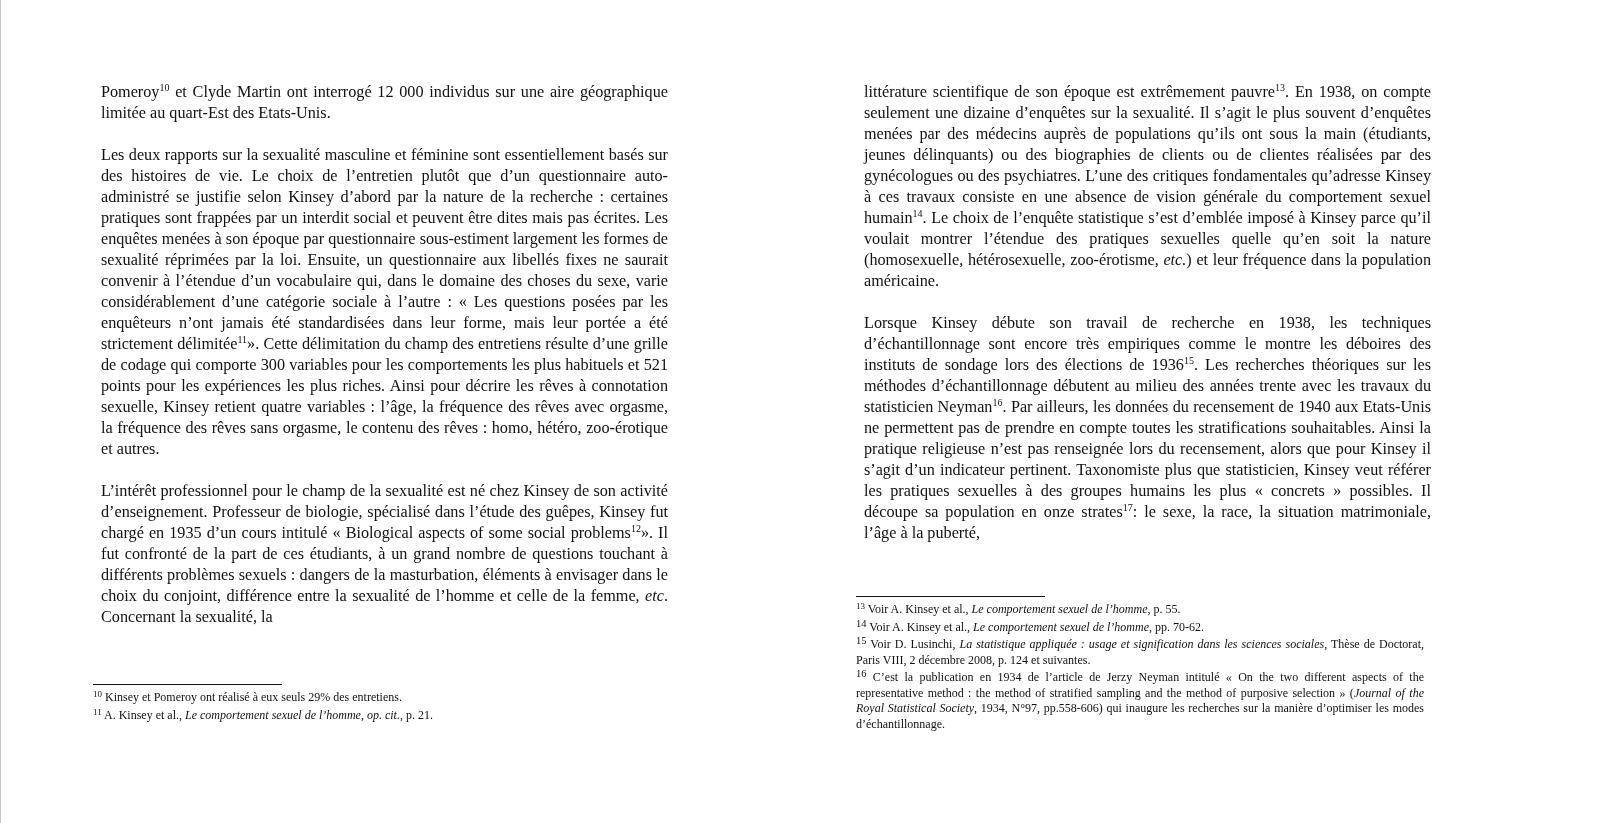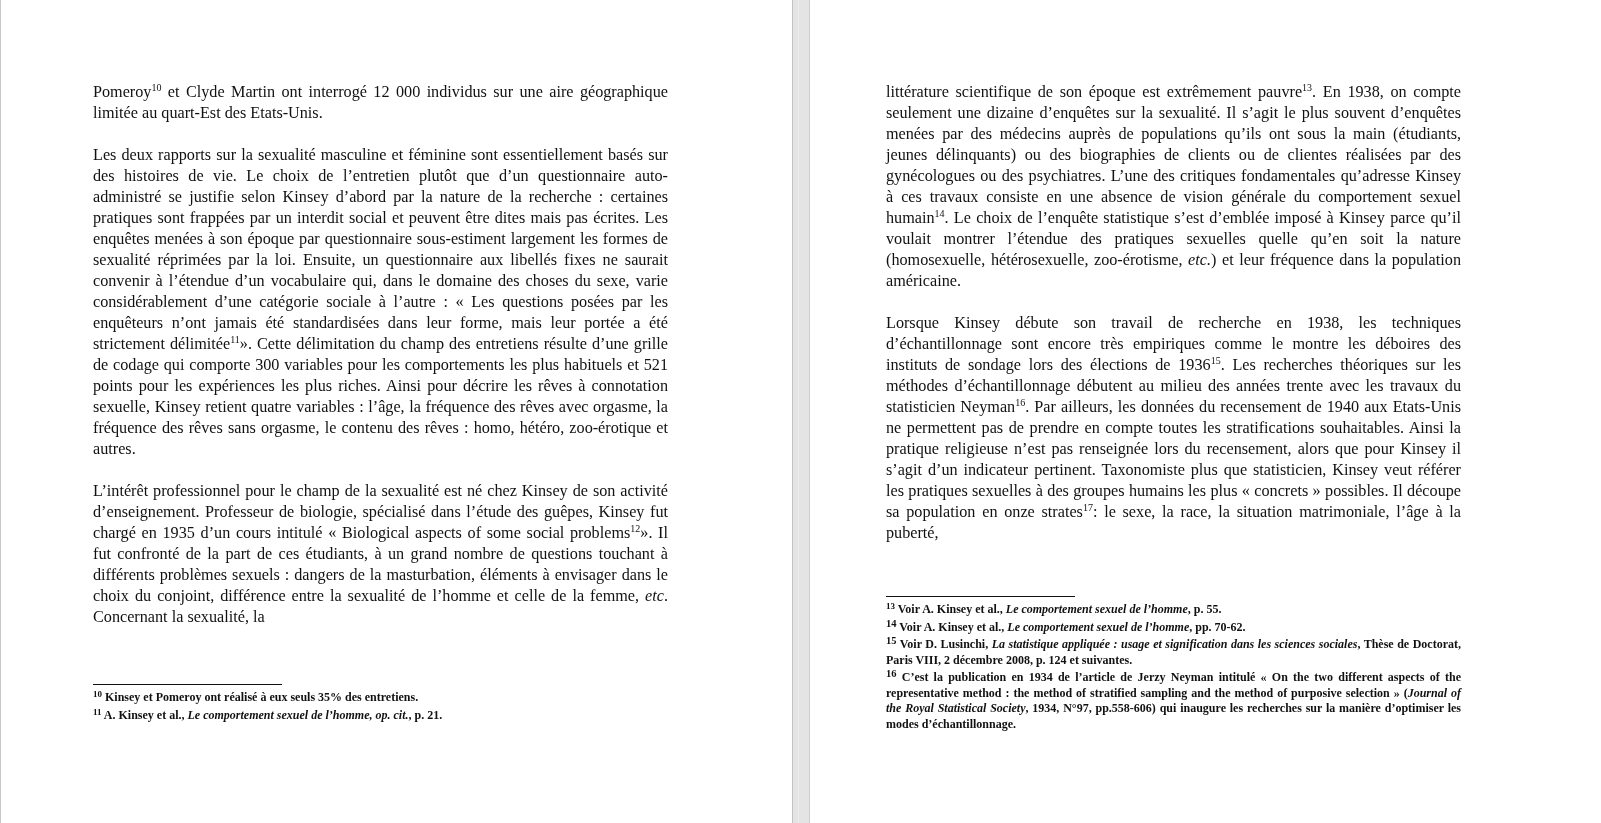--- a/index.html
+++ b/index.html
@@ -37,33 +37,33 @@
     width: 1px; height: 100%;
     background: #ececec;
   }
   .page {
     position: absolute;
     top: 0;
     height: 823px;
     background: #ffffff;
   }
   .page-left { left: 1px; width: 791px; }
-  .page-right { left: 810px; width: 791px; }
+  .page-right { left: 780px; width: 791px; }
 
   .body-text {
     position: absolute;
     font-size: 16.2px;
     line-height: 21px;
     text-align: justify;
     hyphens: none;
   }
   .page-left .body-text { left: 92px; top: 82px; width: 575px; }
   .page-right .body-text { left: 76px; top: 82px; width: 575px; }
 
-  .para { margin: 0 0 21px 0; }
+  .para { margin: 0 0 21px 8px; }
   .para:last-child { margin-bottom: 0; }
   sup {
     font-size: 10px;
     line-height: 0;
     vertical-align: 6px;
   }
   .fn-sep {
     position: absolute;
     height: 1px;
     background: #111;
@@ -73,21 +73,21 @@
   .page-right .fn-sep { left: 76px; top: 596px; }
 
   .footnotes {
     position: absolute;
     font-size: 12px;
     line-height: 15.5px;
     text-align: justify;
   }
   .page-left .footnotes { left: 92px; top: 690px; width: 575px; }
   .page-right .footnotes { left: 76px; top: 602px; width: 575px; }
-  .fn { margin: 0 0 2px 0; font-weight: bold; }
+  .fn { margin: 0 7px 2px 0; }
   .fn-num {
     font-size: 9px;
     vertical-align: 4px;
     line-height: 0;
   }
   .fn-num.big { font-size: 10.5px; }
   em { font-style: italic; }
 </style>
 </head>
 <body>
@@ -95,21 +95,21 @@
 <div class="left-edge"></div>
 
 <div class="page page-left">
   <div class="body-text">
       <p class="para"><span>Pomeroy</span><sup>10</sup><span> et Clyde Martin ont interrogé 12 000 individus sur une aire géographique limitée au quart-Est des Etats-Unis.</span></p>
       <p class="para"><span>Les deux rapports sur la sexualité masculine et féminine sont essentiellement basés sur des histoires de vie. Le choix de l’entretien plutôt que d’un questionnaire auto-administré se justifie selon Kinsey d’abord par la nature de la recherche : certaines pratiques sont frappées par un interdit social et peuvent être dites mais pas écrites. Les enquêtes menées à son époque par questionnaire sous-estiment largement les formes de sexualité réprimées par la loi. Ensuite, un questionnaire aux libellés fixes ne saurait convenir à l’étendue d’un vocabulaire qui, dans le domaine des choses du sexe, varie considérablement d’une catégorie sociale à l’autre : « Les questions posées par les enquêteurs n’ont jamais été standardisées dans leur forme, mais leur portée a été strictement délimitée</span><sup>11</sup><span>». Cette délimitation du champ des entretiens résulte d’une grille de codage qui comporte 300 variables pour les comportements les plus habituels et 521 points pour les expériences les plus riches. Ainsi pour décrire les rêves à connotation sexuelle, Kinsey retient quatre variables : l’âge, la fréquence des rêves avec orgasme, la fréquence des rêves sans orgasme, le contenu des rêves : homo, hétéro, zoo-érotique et autres.</span></p>
       <p class="para"><span>L’intérêt professionnel pour le champ de la sexualité est né chez Kinsey de son activité d’enseignement. Professeur de biologie, spécialisé dans l’étude des guêpes, Kinsey fut chargé en 1935 d’un cours intitulé « Biological aspects of some social problems</span><sup>12</sup><span>». Il fut confronté de la part de ces étudiants, à un grand nombre de questions touchant à différents problèmes sexuels : dangers de la masturbation, éléments à envisager dans le choix du conjoint, différence entre la sexualité de l’homme et celle de la femme, </span><em>etc</em><span>. Concernant la sexualité, la</span></p>
     </div>
   <div class="fn-sep"></div>
   <div class="footnotes">
-      <p class="fn"><span class="fn-num">10</span><span> Kinsey et Pomeroy ont réalisé à eux seuls 35% des entretiens.</span></p>
+      <p class="fn"><span class="fn-num">10</span><span> Kinsey et Pomeroy ont réalisé à eux seuls 29% des entretiens.</span></p>
       <p class="fn"><span class="fn-num">11</span><span> A. Kinsey et al., </span><em>Le comportement sexuel de l’homme, op. cit.</em><span>, p. 21.</span></p>
     </div>
 </div>
 
 <div class="gutter"></div>
 
 <div class="page page-right">
   <div class="body-text">
       <p class="para"><span>littérature scientifique de son époque est extrêmement pauvre</span><sup>13</sup><span>. En 1938, on compte seulement une dizaine d’enquêtes sur la sexualité. Il s’agit le plus souvent d’enquêtes menées par des médecins auprès de populations qu’ils ont sous la main (étudiants, jeunes délinquants) ou des biographies de clients ou de clientes réalisées par des gynécologues ou des psychiatres. L’une des critiques fondamentales qu’adresse Kinsey à ces travaux consiste en une absence de vision générale du comportement sexuel humain</span><sup>14</sup><span>. Le choix de l’enquête statistique s’est d’emblée imposé à Kinsey parce qu’il voulait montrer l’étendue des pratiques sexuelles quelle qu’en soit la nature (homosexuelle, hétérosexuelle, zoo-érotisme, </span><em>etc.</em><span>) et leur fréquence dans la population américaine.</span></p>
       <p class="para"><span>Lorsque Kinsey débute son travail de recherche en 1938, les techniques d’échantillonnage sont encore très empiriques comme le montre les déboires des instituts de sondage lors des élections de 1936</span><sup>15</sup><span>. Les recherches théoriques sur les méthodes d’échantillonnage débutent au milieu des années trente avec les travaux du statisticien Neyman</span><sup>16</sup><span>. Par ailleurs, les données du recensement de 1940 aux Etats-Unis ne permettent pas de prendre en compte toutes les stratifications souhaitables. Ainsi la pratique religieuse n’est pas renseignée lors du recensement, alors que pour Kinsey il s’agit d’un indicateur pertinent. Taxonomiste plus que statisticien, Kinsey veut référer les pratiques sexuelles à des groupes humains les plus « concrets » possibles. Il découpe sa population en onze strates</span><sup>17</sup><span>: le sexe, la race, la situation matrimoniale, l’âge à la puberté,</span></p>

